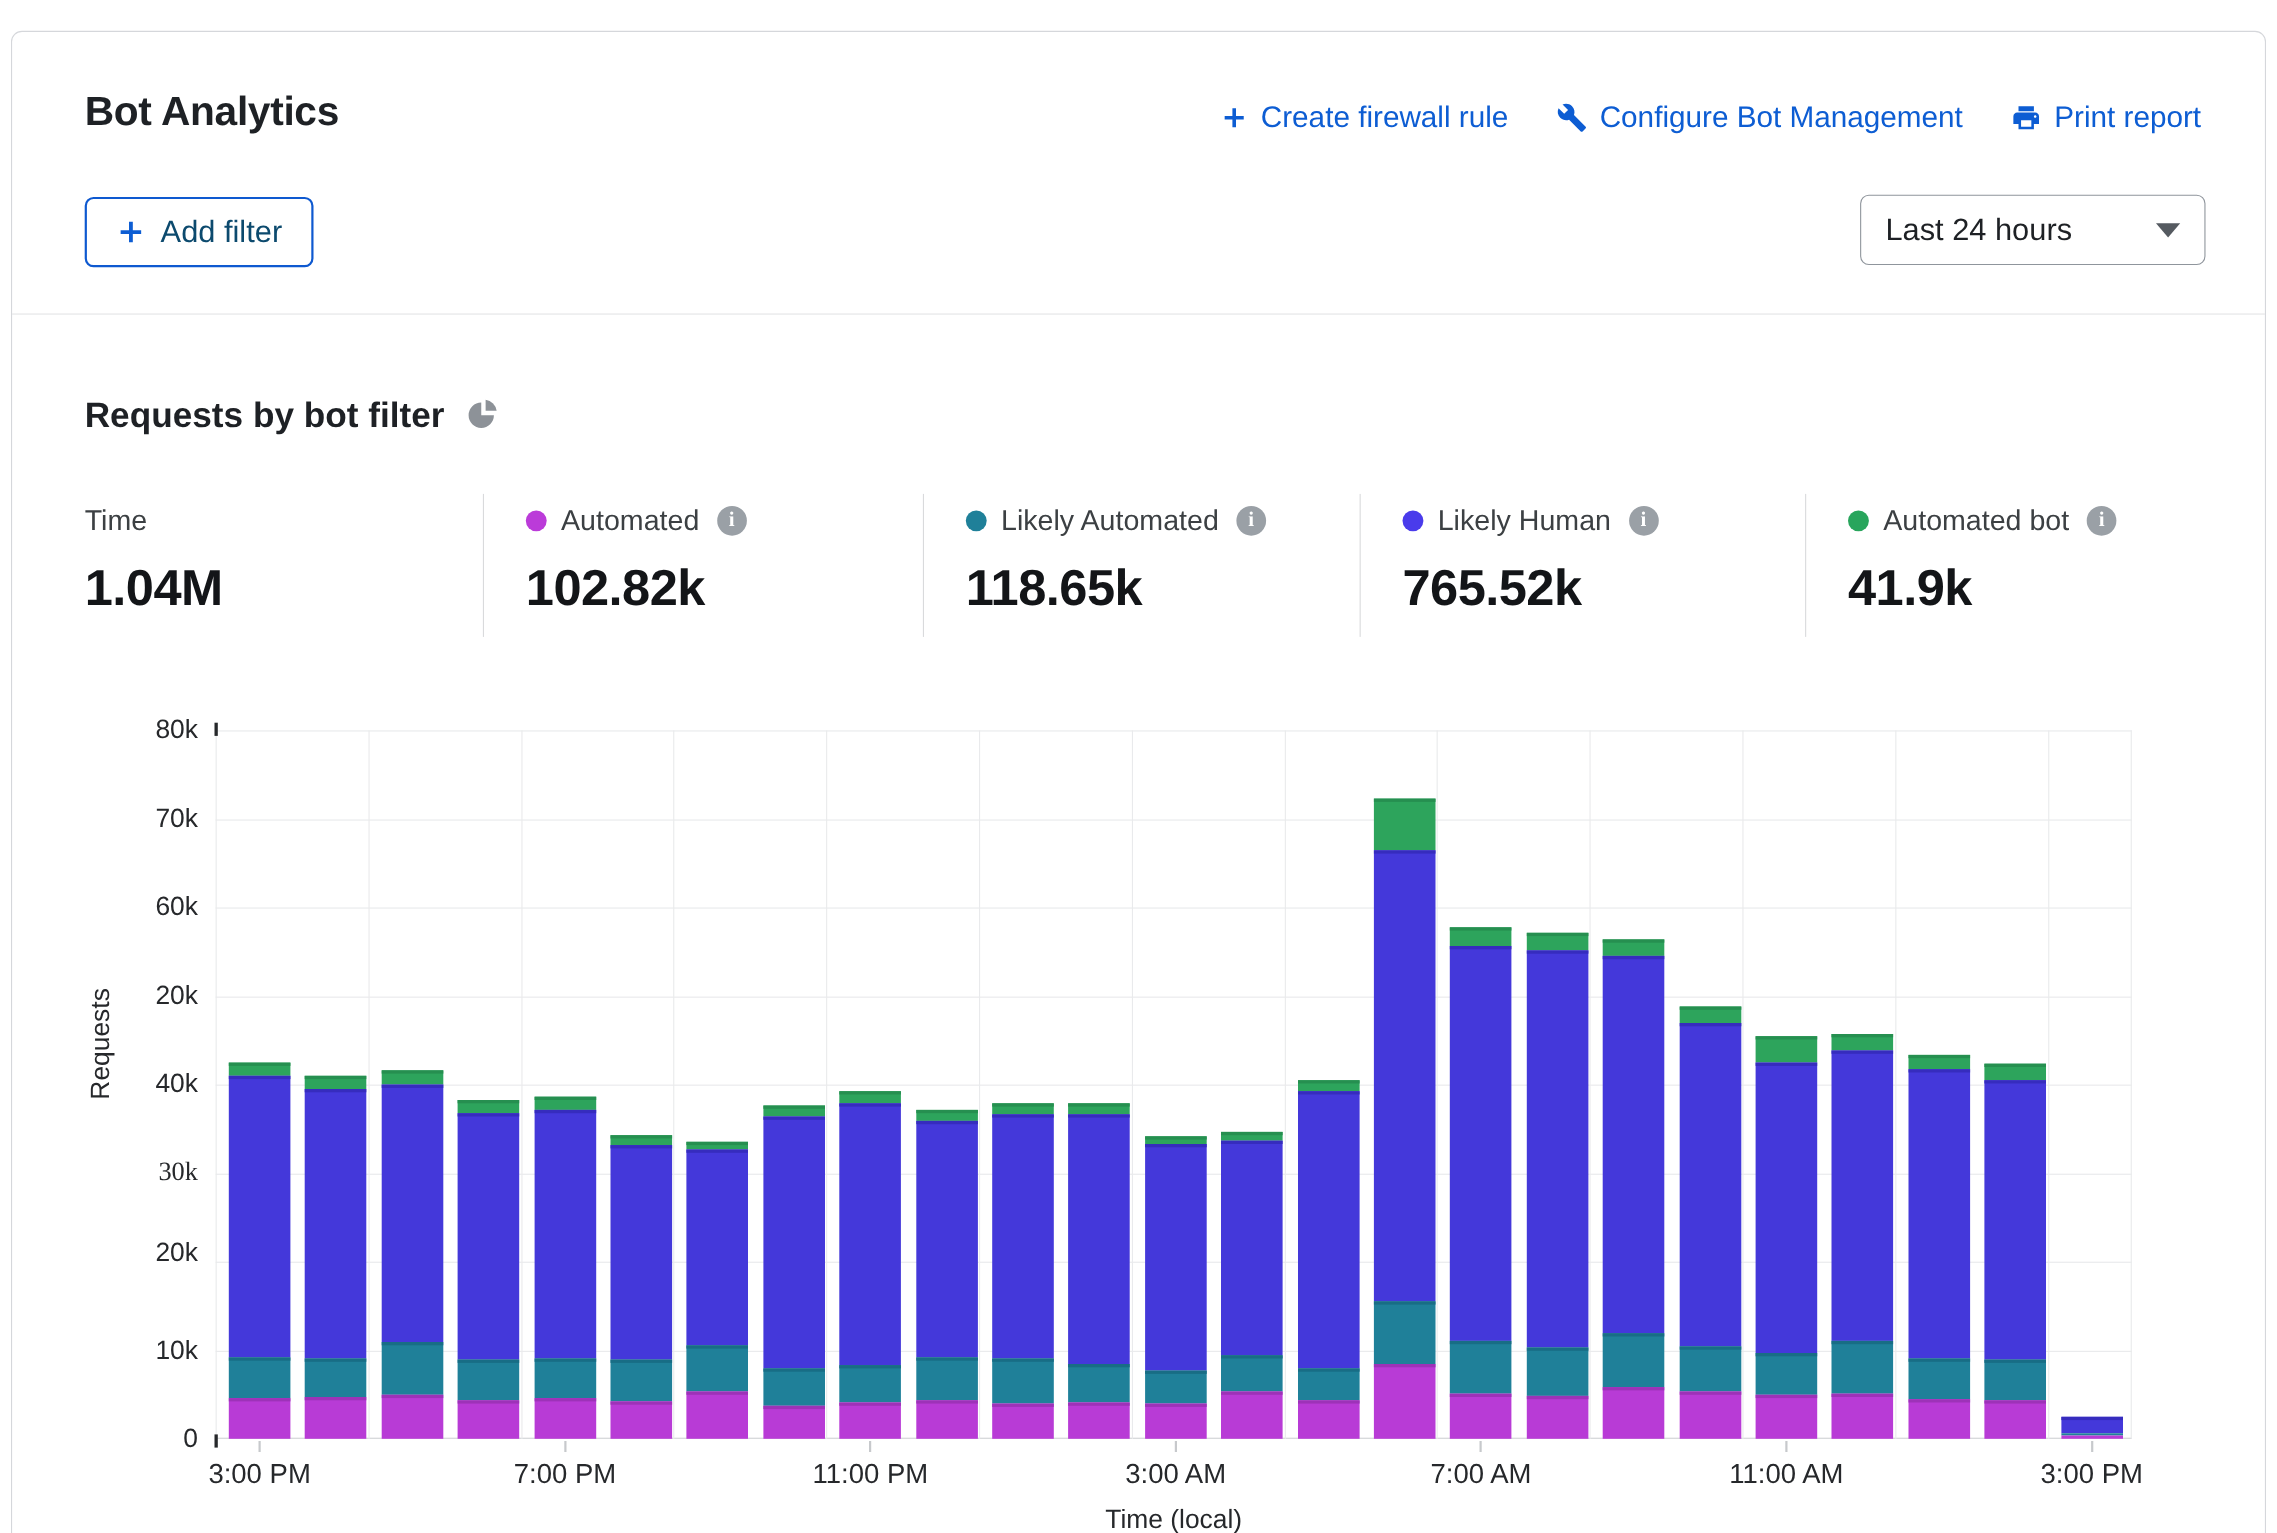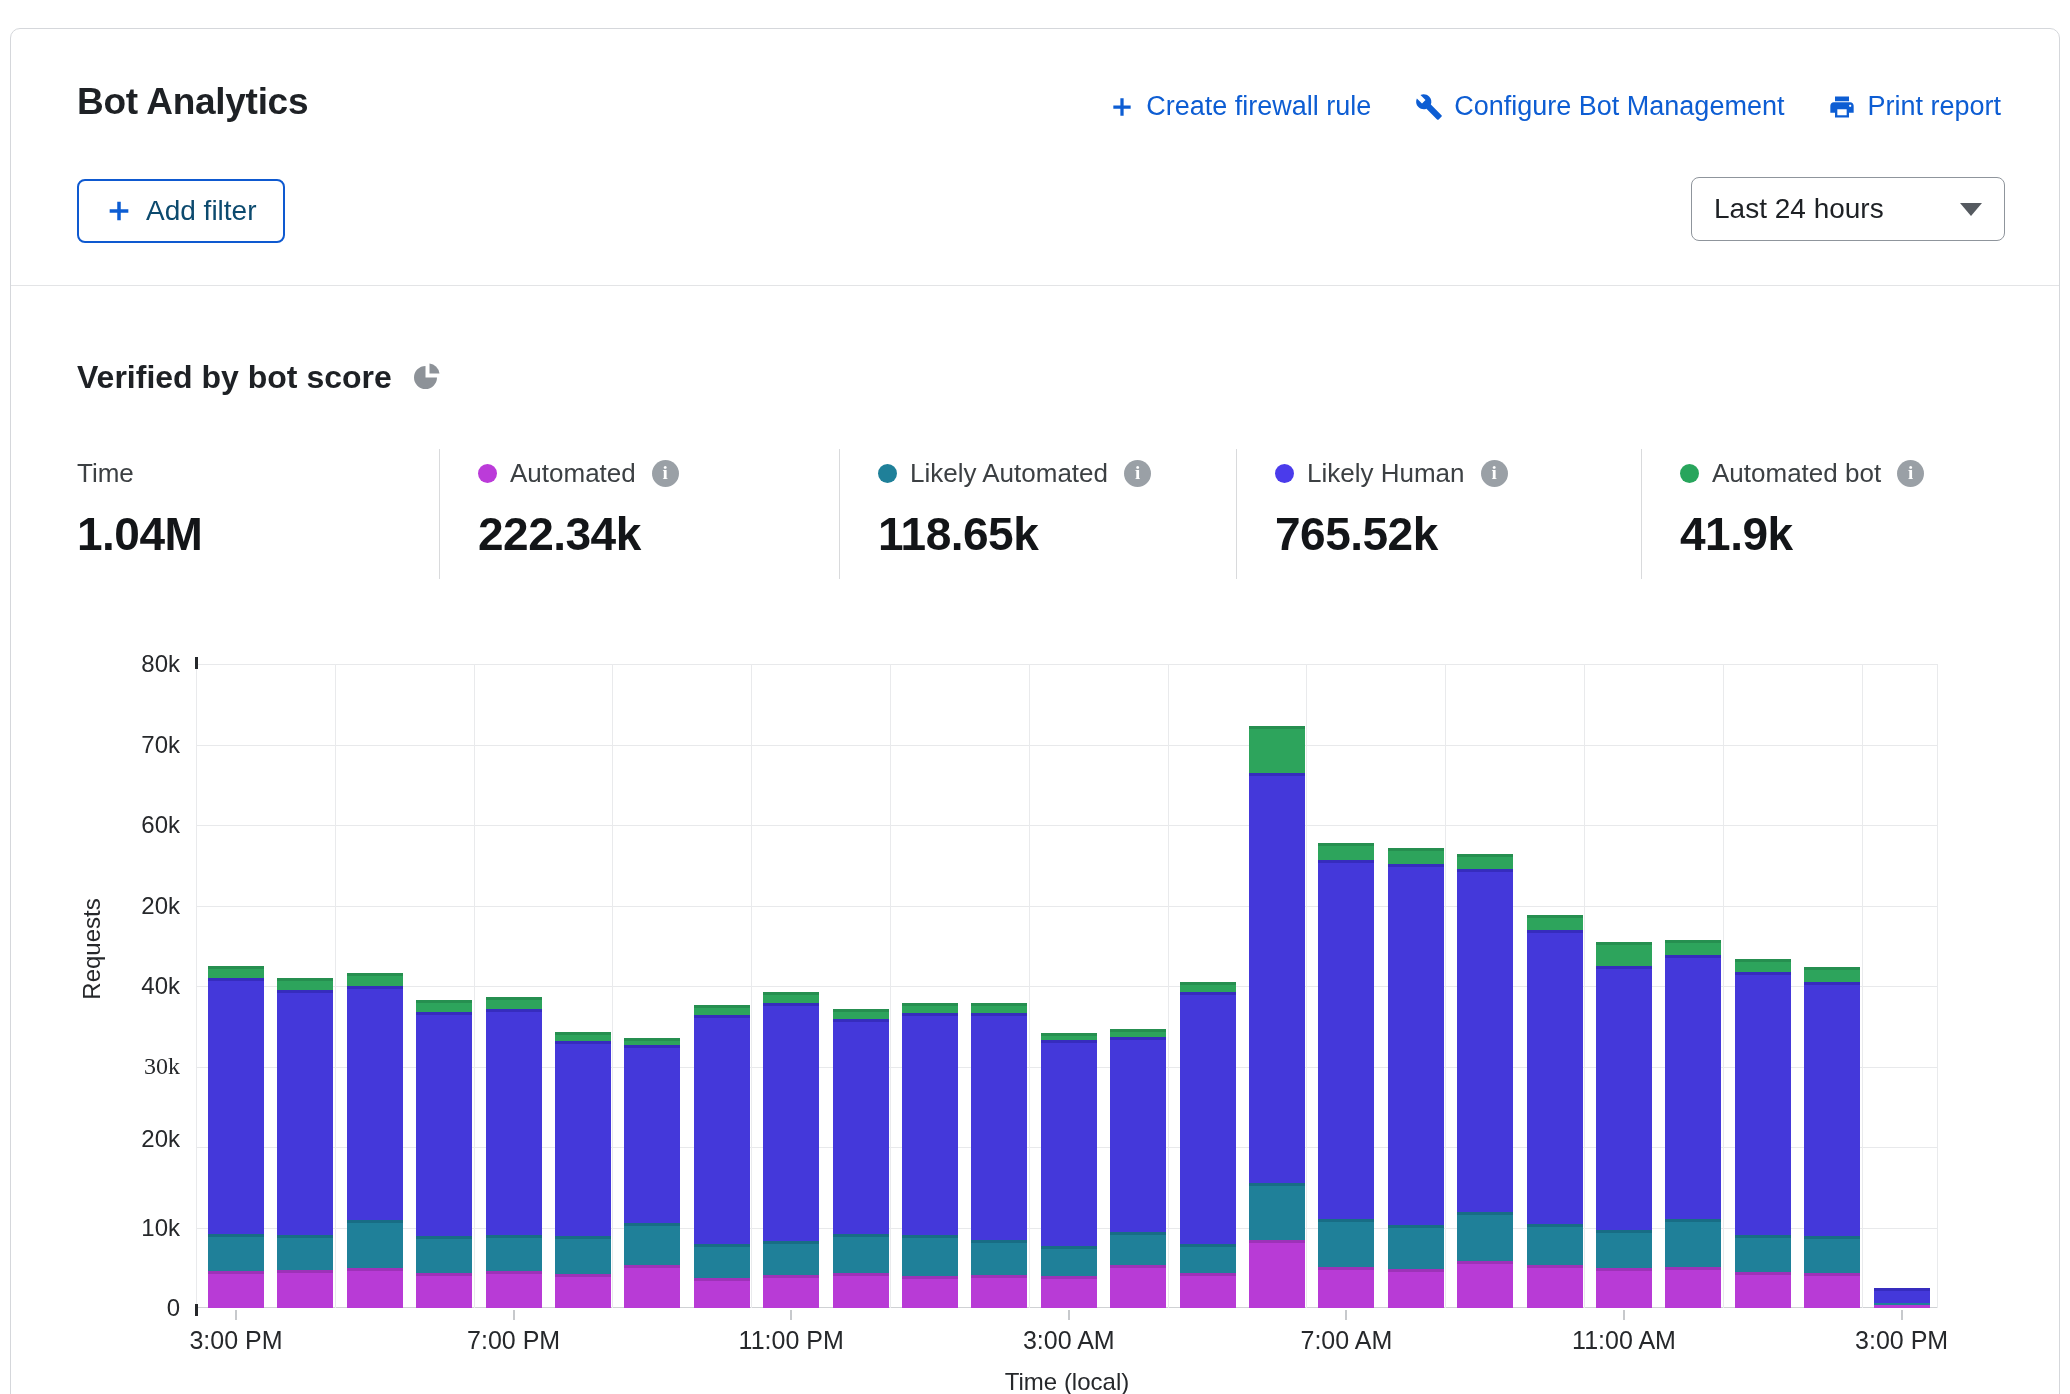--- a/index.html
+++ b/index.html
@@ -86,41 +86,41 @@
   </button>
 
   <div class="select">
     <span>Last 24 hours</span>
     <span class="caret"></span>
   </div>
 
   <div class="divider"></div>
 
   <div class="section-title">
-    <span>Verified by bot score</span>
+    <span>Requests by bot filter</span>
     <svg width="31" height="31" viewBox="0 0 31 31" fill="#8d9298">
       <path d="M15.5 4 A11.5 11.5 0 1 0 27 15.5 L15.5 15.5 Z"></path>
       <path d="M19.5 1.5 A11.5 11.5 0 0 1 29.5 11.5 L19.5 11.5 Z"></path>
     </svg>
   </div>
 
   <div class="stats">
     <div class="stat">
       <div class="stat-label">
           <span>Time</span>
         </div>
       <div class="stat-value">1.04M</div>
     </div>
     <div class="stat divided">
       <div class="stat-label">
         <span class="dot" style="background: rgb(187, 59, 217);"></span>
         <span>Automated</span>
         <span class="info-icon"></span>
       </div>
-      <div class="stat-value">222.34k</div>
+      <div class="stat-value">102.82k</div>
     </div>
     <div class="stat divided">
       <div class="stat-label">
         <span class="dot" style="background: rgb(31, 128, 153);"></span>
         <span>Likely Automated</span>
         <span class="info-icon"></span>
       </div>
       <div class="stat-value">118.65k</div>
     </div>
     <div class="stat divided">

